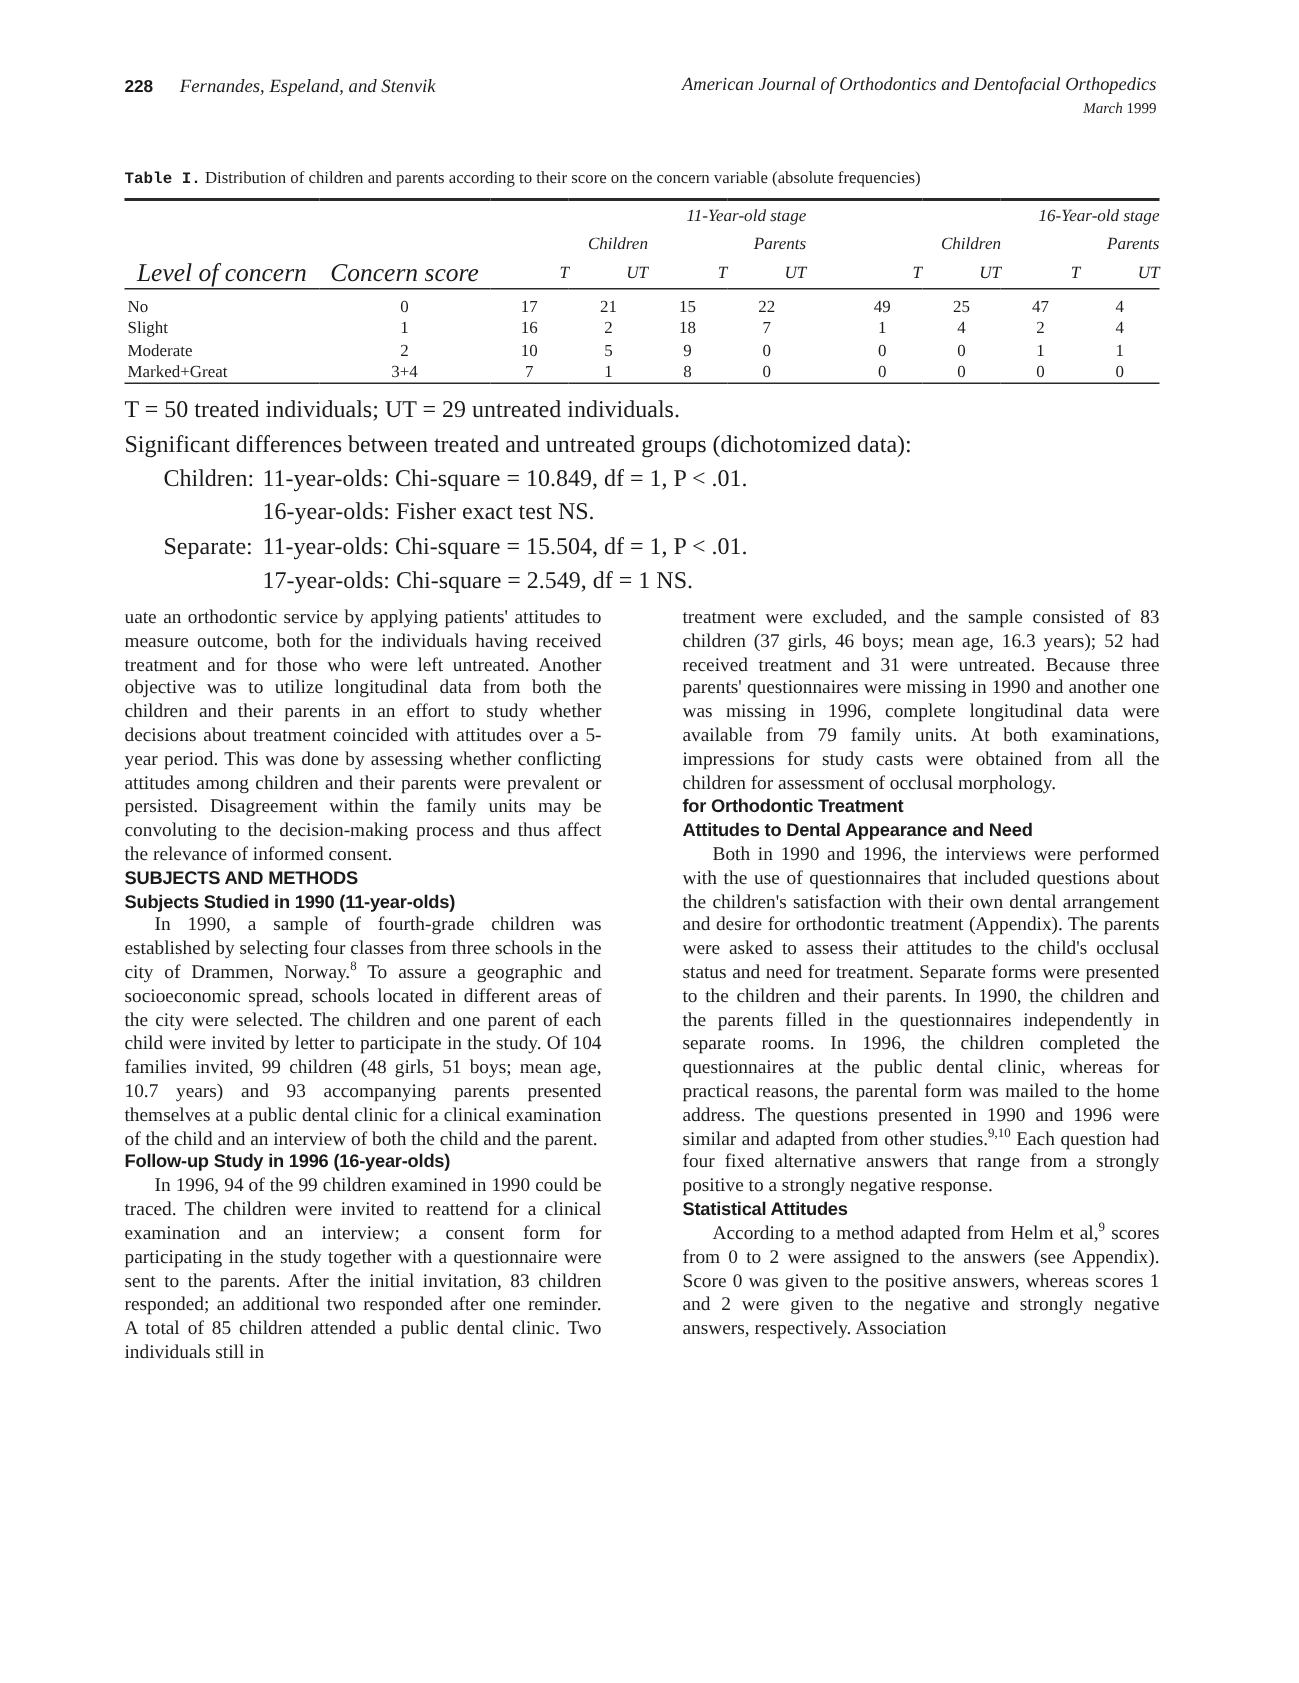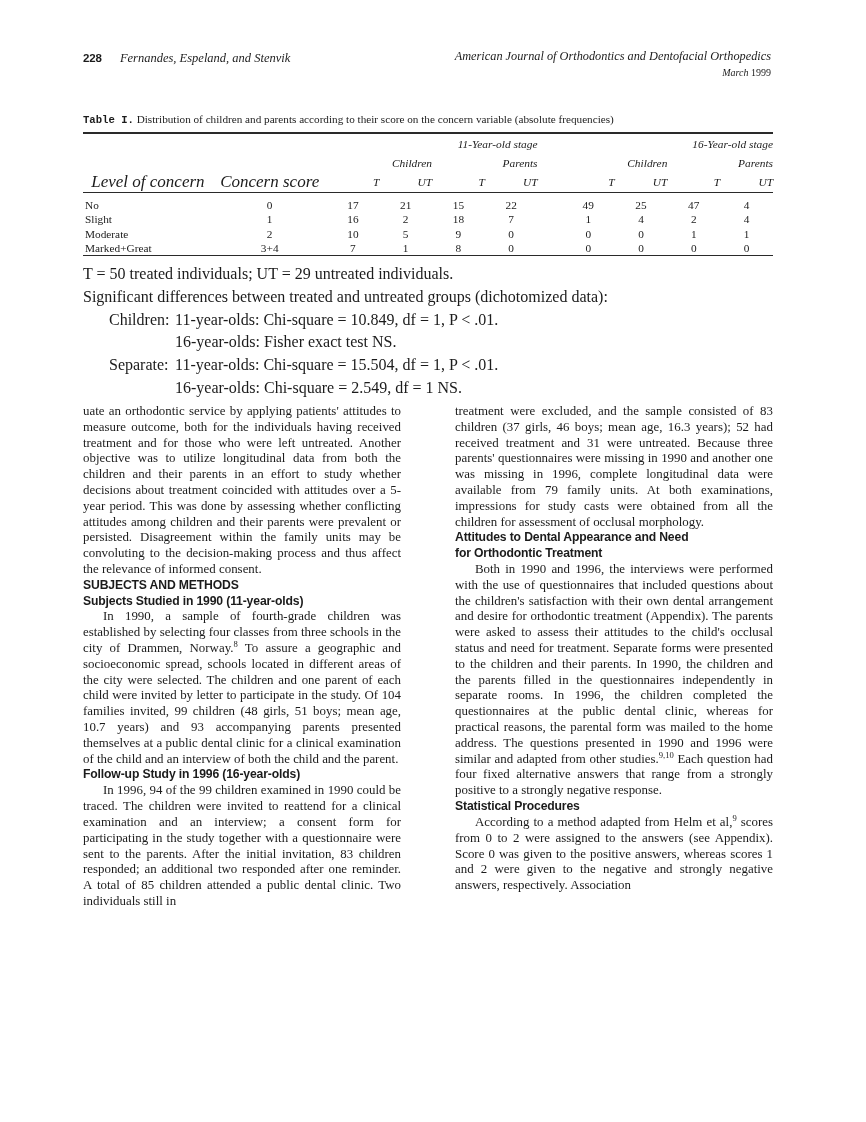--- a/index.html
+++ b/index.html
@@ -350,44 +350,44 @@
       </tr>
     </tbody>
       </table>
 
     <div class="tbl-notes">
       <div>T = 50 treated individuals; UT = 29 untreated individuals.</div>
       <div>Significant differences between treated and untreated groups (dichotomized data):</div>
       <div class="note-indent"><span class="note-lbl">Children:</span><span>11-year-olds: Chi-square = 10.849, df = 1, P &lt; .01.</span></div>
       <div class="note-indent"><span class="note-lbl"></span><span>16-year-olds: Fisher exact test NS.</span></div>
       <div class="note-indent"><span class="note-lbl">Separate:</span><span>11-year-olds: Chi-square = 15.504, df = 1, P &lt; .01.</span></div>
-      <div class="note-indent"><span class="note-lbl"></span><span>16-year-olds: Chi-square = 2.549, df = 1 NS.</span></div>
+      <div class="note-indent"><span class="note-lbl"></span><span>17-year-olds: Chi-square = 2.549, df = 1 NS.</span></div>
     </div>
   </div>
 
   <div class="columns">
 
     <div class="col col-left">
       <p class="body">uate an orthodontic service by applying patients' attitudes to measure outcome, both for the individuals having received treatment and for those who were left untreated. Another objective was to utilize longitudinal data from both the children and their parents in an effort to study whether decisions about treatment coincided with attitudes over a 5-year period. This was done by assessing whether conflicting attitudes among children and their parents were prevalent or persisted. Disagreement within the family units may be convoluting to the decision-making process and thus affect the relevance of informed consent.</p>
 
       <h3 class="sec sp-before-head">SUBJECTS AND METHODS</h3>
       <h3 class="sec">Subjects Studied in 1990 (11-year-olds)</h3>
 
       <p class="body indent sp-after-head"><span>In 1990, a sample of fourth-grade children was established by selecting four classes from three schools in the city of Drammen, Norway.</span><sup>8</sup><span> To assure a geographic and socioeconomic spread, schools located in different areas of the city were selected. The children and one parent of each child were invited by letter to participate in the study. Of 104 families invited, 99 children (48 girls, 51 boys; mean age, 10.7 years) and 93 accompanying parents presented themselves at a public dental clinic for a clinical examination of the child and an interview of both the child and the parent.</span></p>
 
       <h3 class="sec sp-before-head">Follow-up Study in 1996 (16-year-olds)</h3>
       <p class="body indent sp-after-head">In 1996, 94 of the 99 children examined in 1990 could be traced. The children were invited to reattend for a clinical examination and an interview; a consent form for participating in the study together with a questionnaire were sent to the parents. After the initial invitation, 83 children responded; an additional two responded after one reminder. A total of 85 children attended a public dental clinic. Two individuals still in</p>
     </div>
 
     <div class="col col-right">
       <p class="body">treatment were excluded, and the sample consisted of 83 children (37 girls, 46 boys; mean age, 16.3 years); 52 had received treatment and 31 were untreated. Because three parents' questionnaires were missing in 1990 and another one was missing in 1996, complete longitudinal data were available from 79 family units. At both examinations, impressions for study casts were obtained from all the children for assessment of occlusal morphology.</p>
 
+      <h3 class="sec">for Orthodontic Treatment</h3>
       <h3 class="sec sp-before-head">Attitudes to Dental Appearance and Need</h3>
-      <h3 class="sec">for Orthodontic Treatment</h3>
 
       <p class="body indent sp-after-head"><span>Both in 1990 and 1996, the interviews were performed with the use of questionnaires that included questions about the children's satisfaction with their own dental arrangement and desire for orthodontic treatment (Appendix). The parents were asked to assess their attitudes to the child's occlusal status and need for treatment. Separate forms were presented to the children and their parents. In 1990, the children and the parents filled in the questionnaires independently in separate rooms. In 1996, the children completed the questionnaires at the public dental clinic, whereas for practical reasons, the parental form was mailed to the home address. The questions presented in 1990 and 1996 were similar and adapted from other studies.</span><sup>9,10</sup><span> Each question had four fixed alternative answers that range from a strongly positive to a strongly negative response.</span></p>
 
-      <h3 class="sec sp-before-head">Statistical Procedures</h3>
+      <h3 class="sec sp-before-head">Statistical Attitudes</h3>
       <p class="body indent sp-after-head"><span>According to a method adapted from Helm et al,</span><sup>9</sup><span> scores from 0 to 2 were assigned to the answers (see Appendix). Score 0 was given to the positive answers, whereas scores 1 and 2 were given to the negative and strongly negative answers, respectively. Association</span></p>
     </div>
 
   </div>
 </div>
 
 </body></html>

